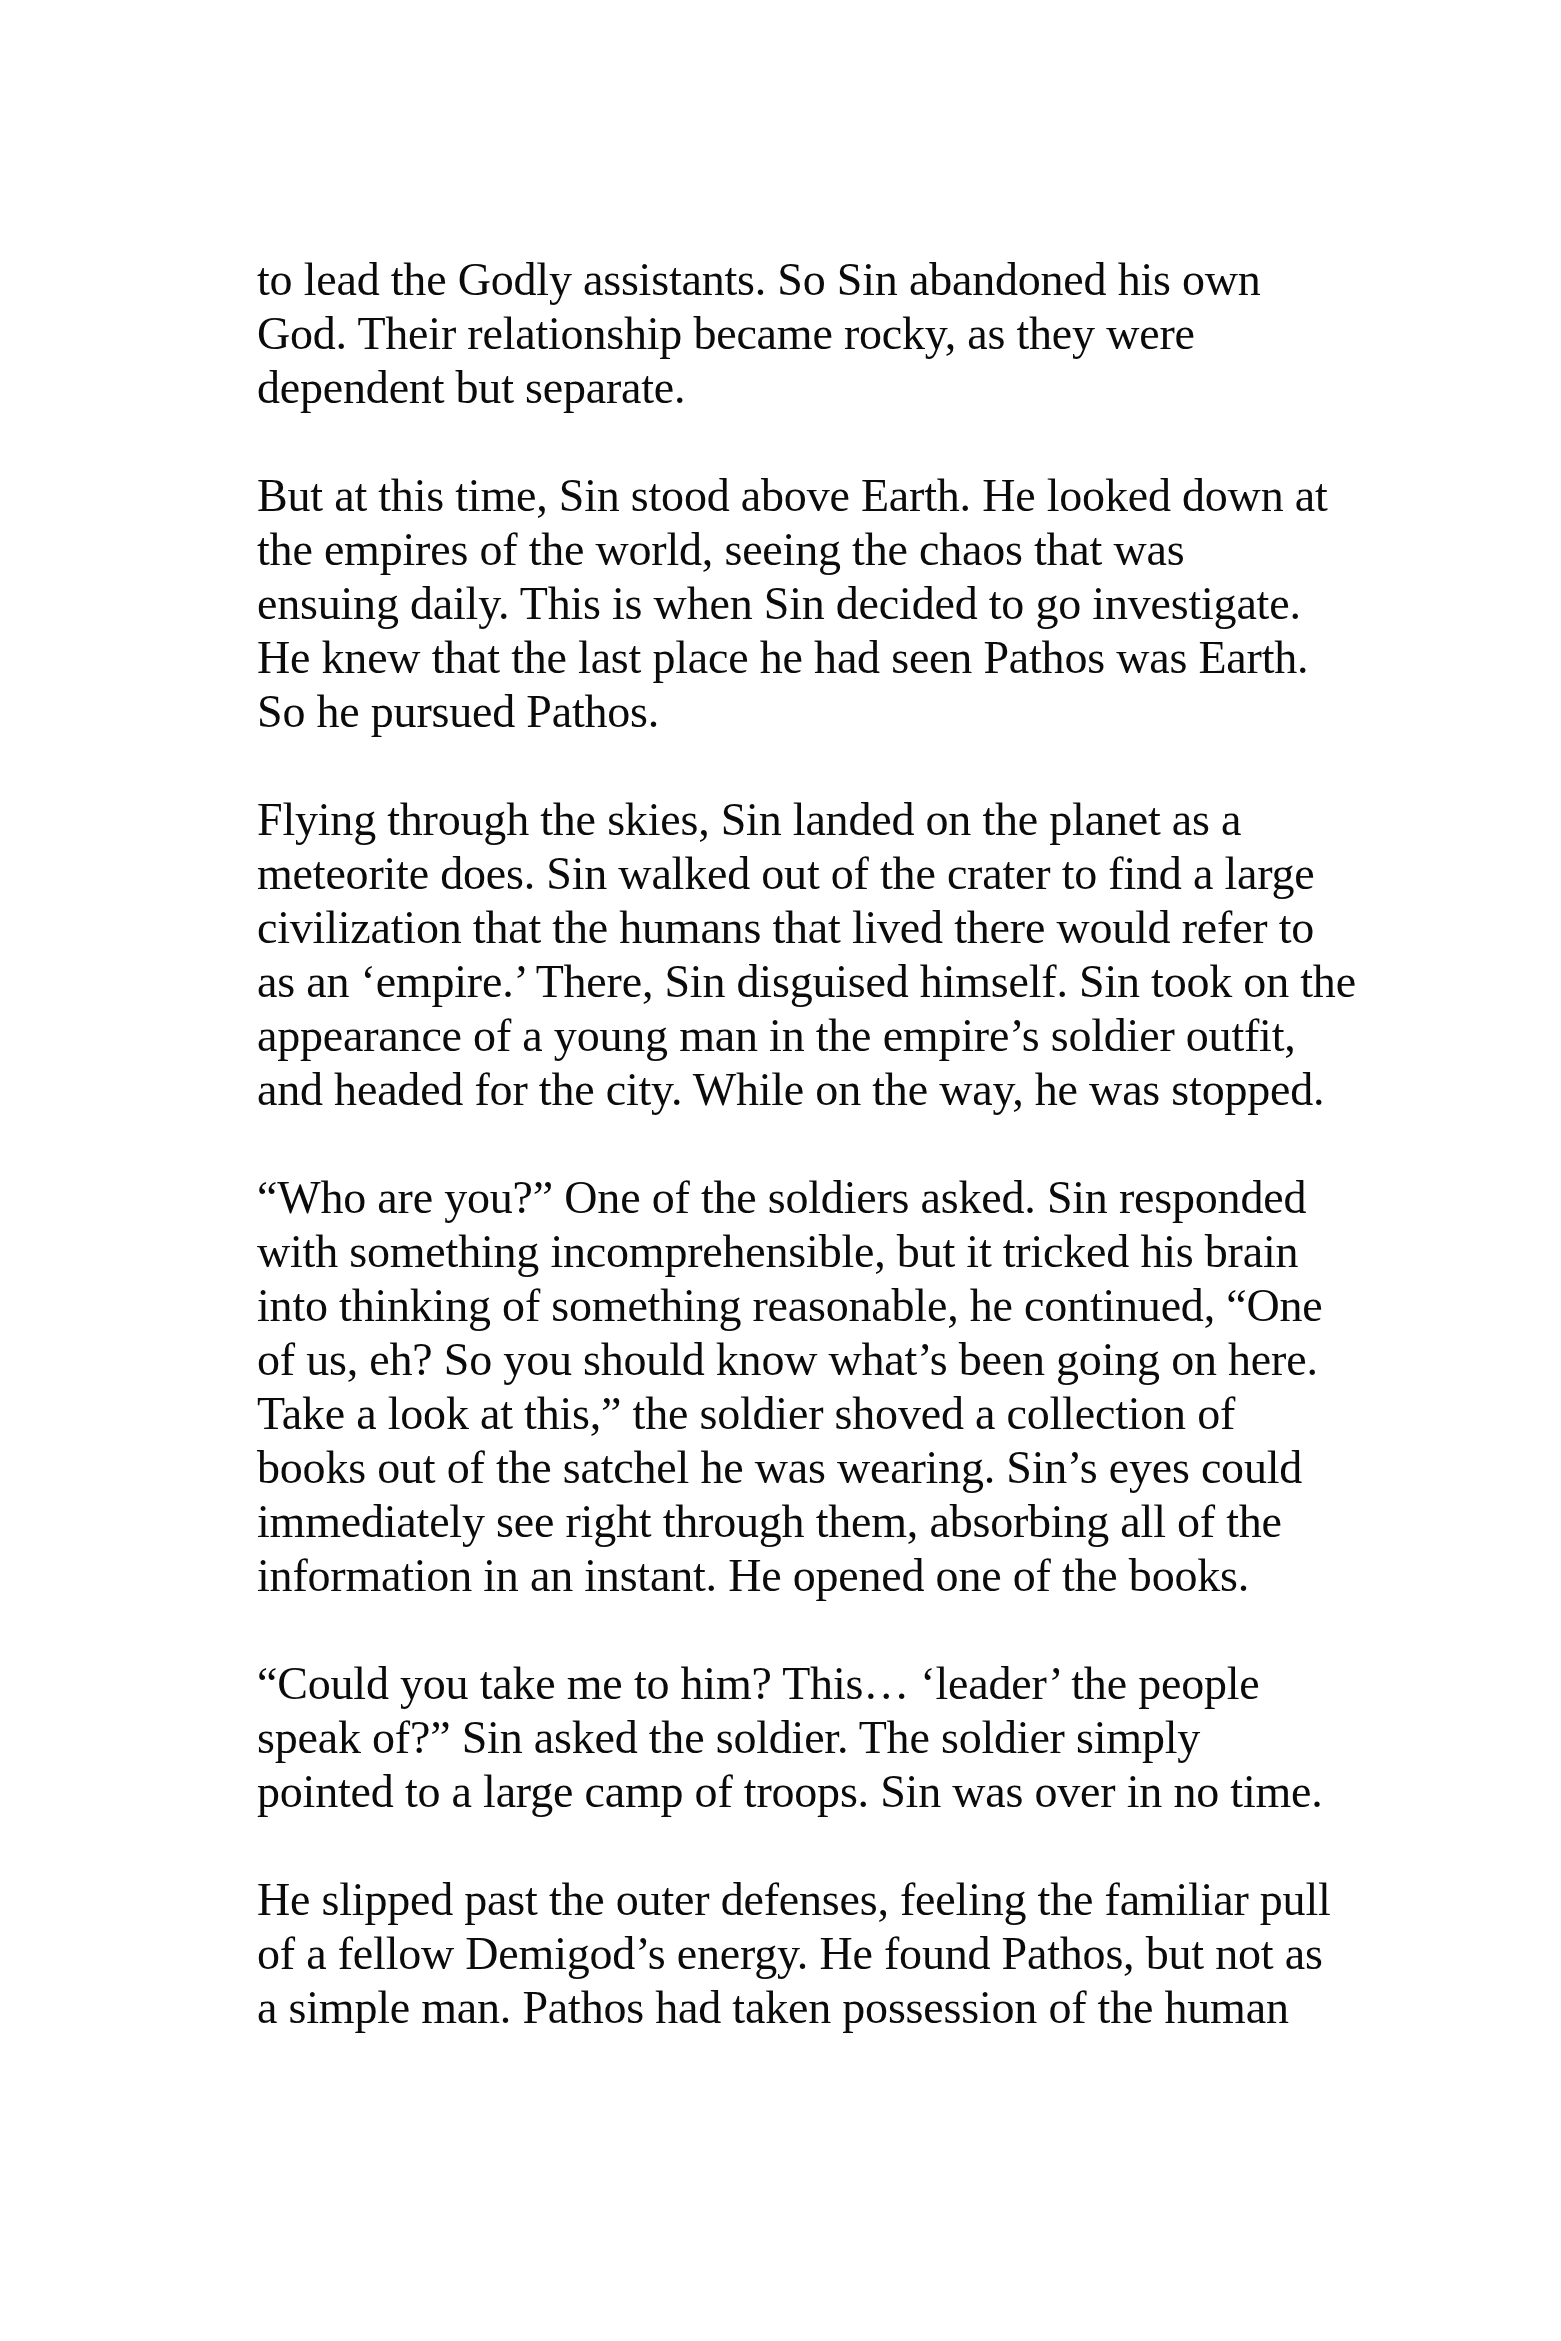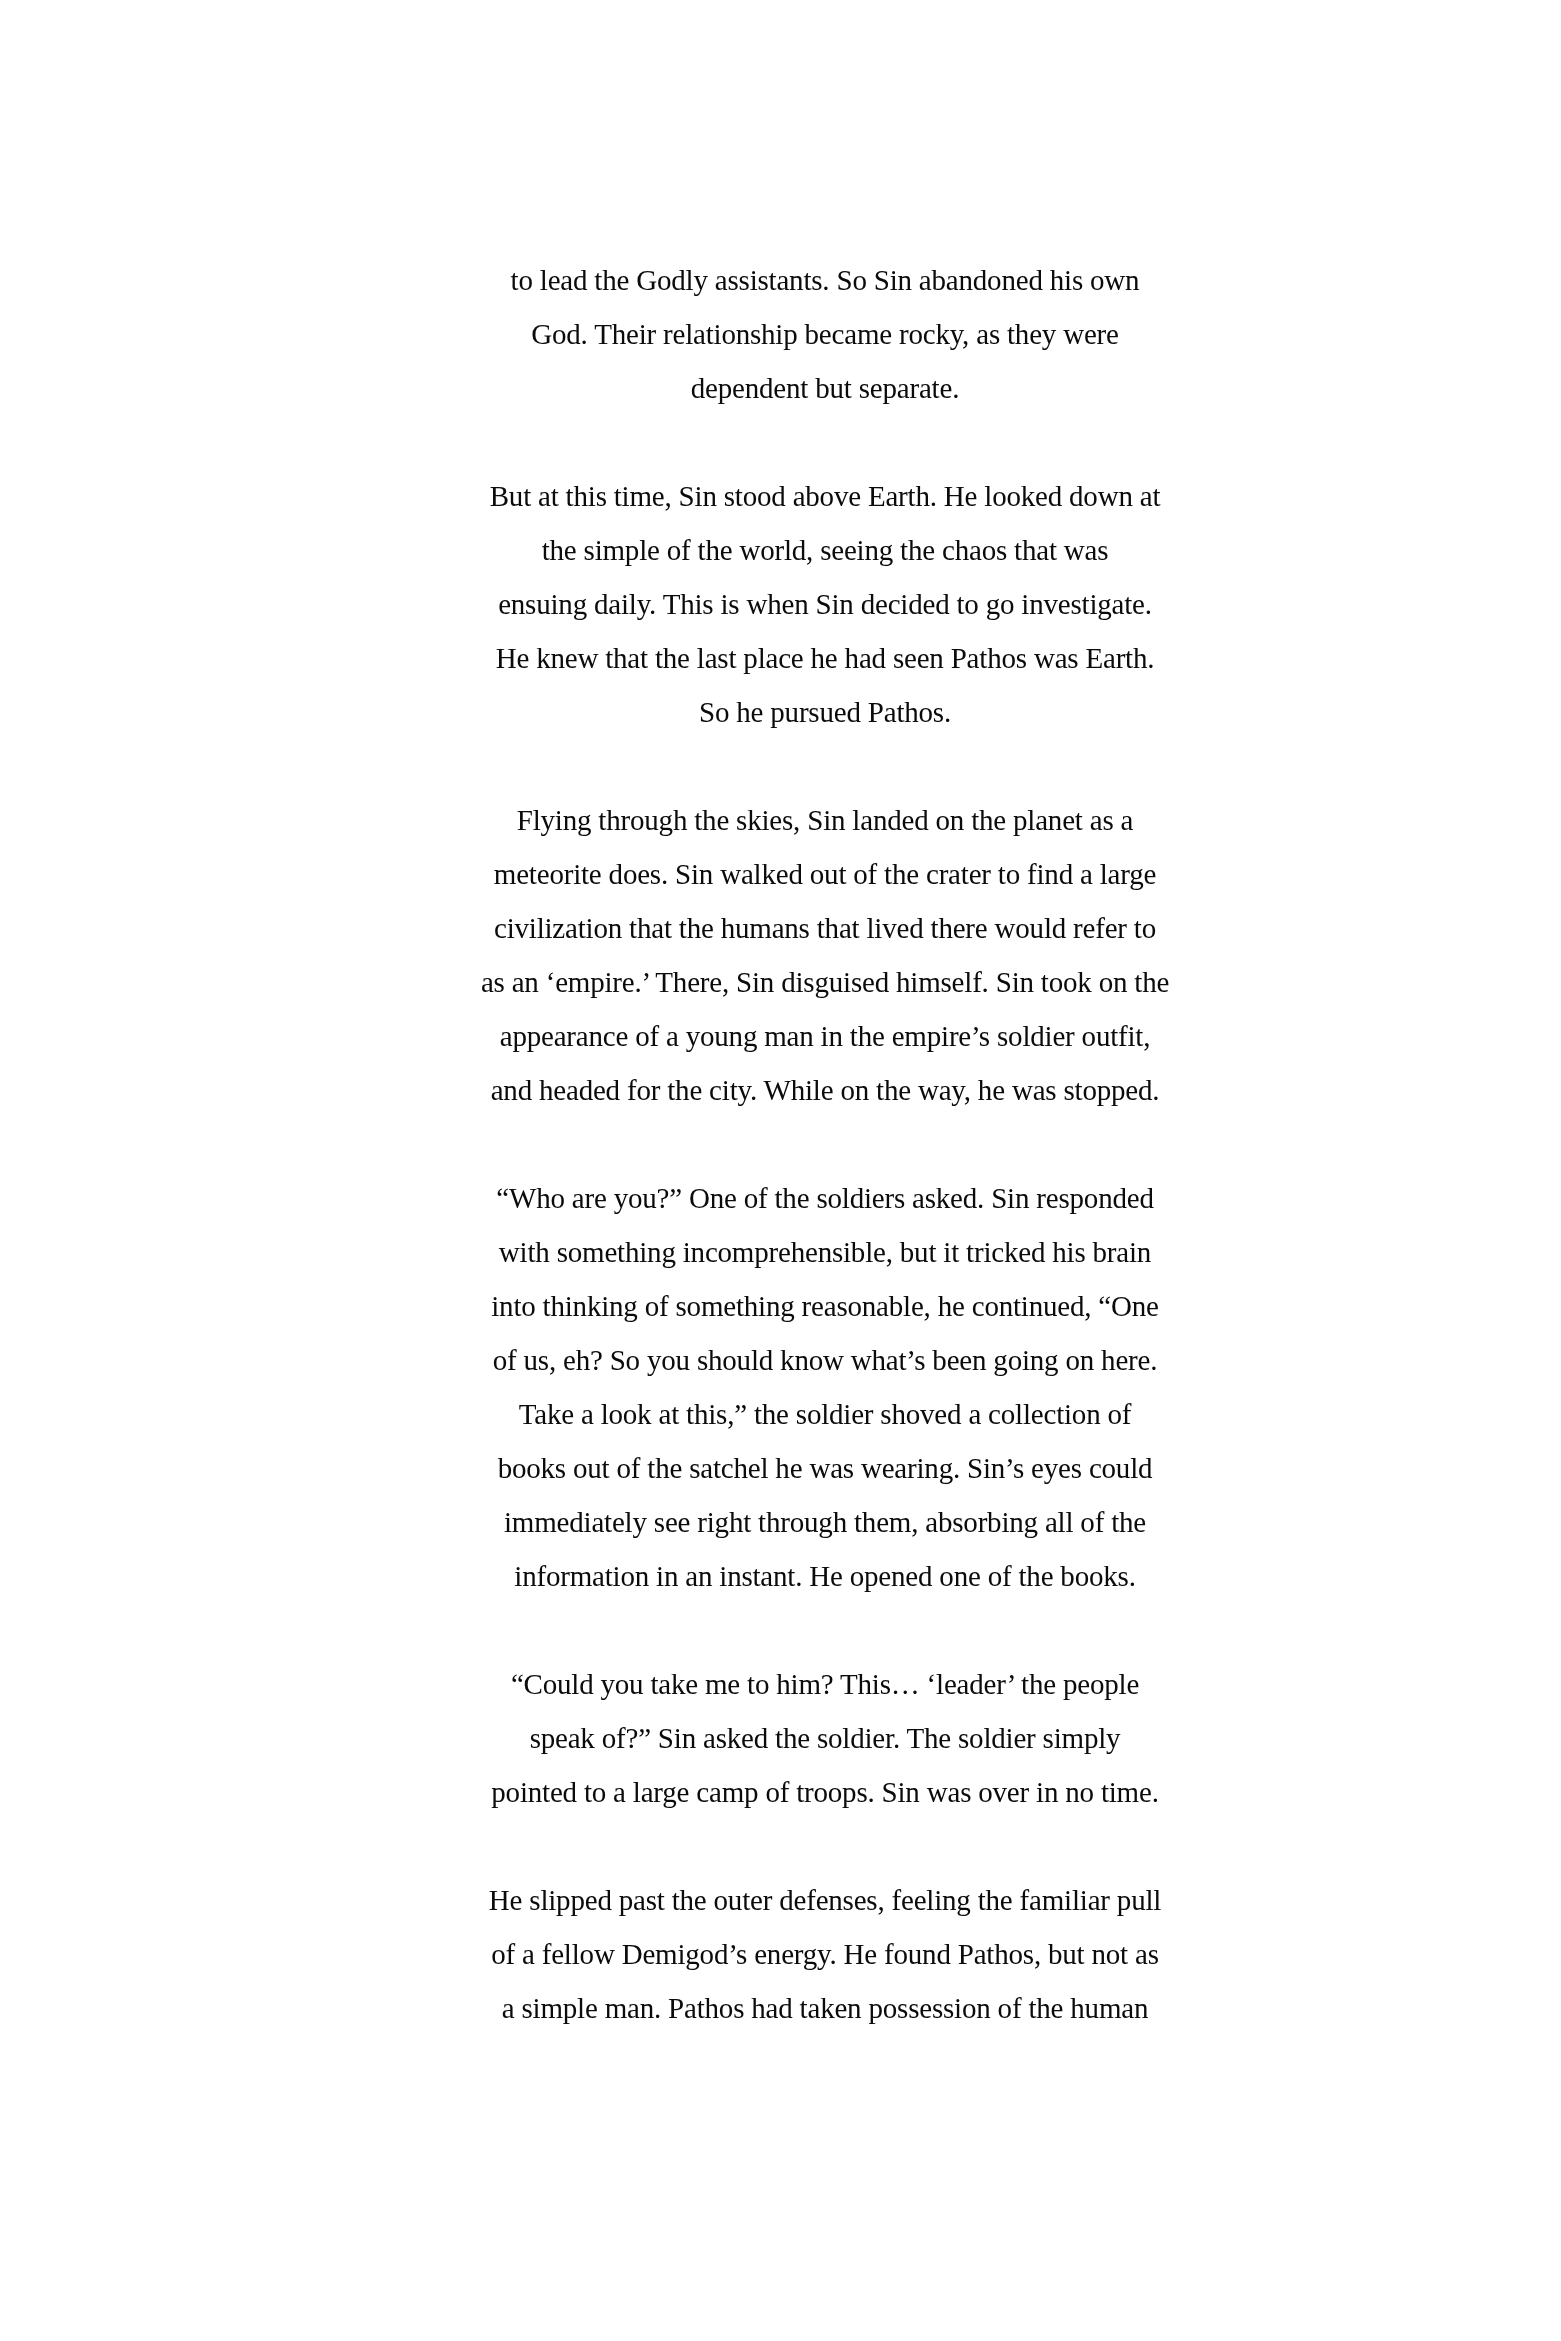--- a/index.html
+++ b/index.html
@@ -18,43 +18,43 @@
     height: 2342px;
     background: #ffffff;
     overflow: hidden;
   }
   .text-block {
     position: absolute;
     left: 257px;
     top: 253px;
     width: 1136px;
     color: #0b0b0b;
-    font-size: 29px;
+    font-size: 46px;
     line-height: 54px;
     letter-spacing: -0.2px;
-    text-align: center;
+    text-align: left;
   }
   .text-block p {
     margin: 0 0 54px 0;
     white-space: pre-line; 
   }
   .text-block p:last-child {
     margin-bottom: 12px;
   }
 </style>
 </head>
 <body>
 
 <div class="page">
   <div class="text-block" id="text-block">
       <p>to lead the Godly assistants. So Sin abandoned his own
 God. Their relationship became rocky, as they were
 dependent but separate.</p>
       <p>But at this time, Sin stood above Earth. He looked down at
-the simple of the world, seeing the chaos that was
+the empires of the world, seeing the chaos that was
 ensuing daily. This is when Sin decided to go investigate.
 He knew that the last place he had seen Pathos was Earth.
 So he pursued Pathos.</p>
       <p>Flying through the skies, Sin landed on the planet as a
 meteorite does. Sin walked out of the crater to find a large
 civilization that the humans that lived there would refer to
 as an ‘empire.’ There, Sin disguised himself. Sin took on the
 appearance of a young man in the empire’s soldier outfit,
 and headed for the city. While on the way, he was stopped.</p>
       <p>“Who are you?” One of the soldiers asked. Sin responded

